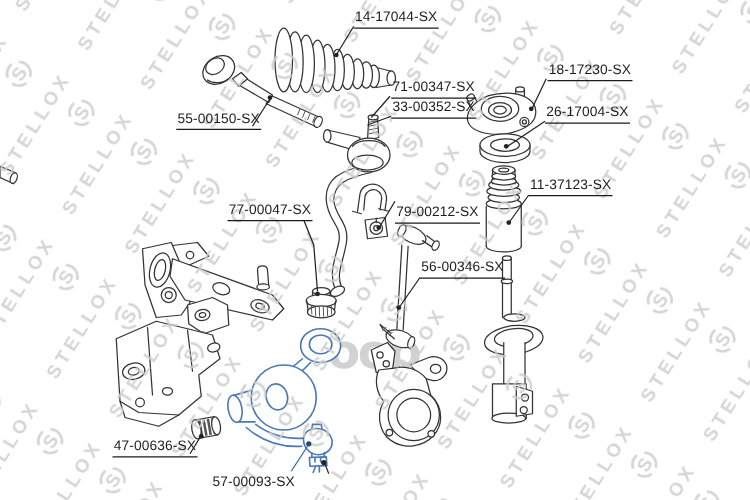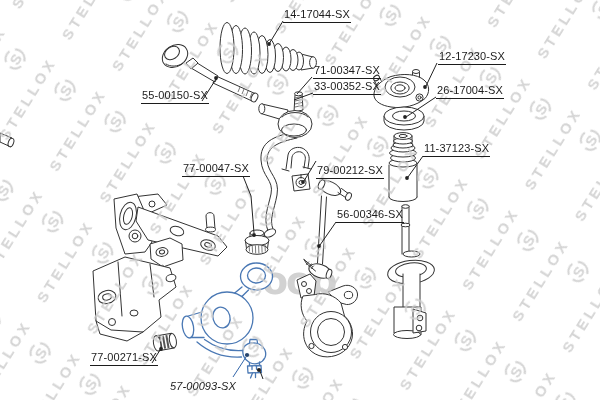--- a/index.html
+++ b/index.html
@@ -2,21 +2,21 @@
 <html><head>
 <meta charset="utf-8">
 <style>
   html,body{margin:0;padding:0;background:#fff;}
   .stage{position:relative;width:600px;height:400px;background:#fff;overflow:hidden;
          font-family:"Liberation Sans",sans-serif;}
   .stage svg{position:absolute;left:0;top:0;}
   .plabel{position:absolute;font:11px/13px "Liberation Sans",sans-serif;color:#1c1c1c;
           border-bottom:1px solid #1c1c1c;padding:0 1px 1px 1px;white-space:nowrap;
           letter-spacing:.1px;cursor:pointer;text-align:right;}
-  .plabel.nou{border-bottom:none;cursor:default;font-style:italic;}
+  .plabel.nou{border-bottom:none;cursor:default;}
   .plabel.blue{color:#3366aa;border-color:#3366aa;}
   .art{stroke:#333;stroke-width:1;fill:none;stroke-linecap:round;stroke-linejoin:round;}
   .artf{stroke:#333;stroke-width:1;fill:#fff;stroke-linejoin:round;}
   .fillonly{fill:#fff;stroke:none;}
   .shade{fill:#ececec;stroke:#777;stroke-width:.8;}
   .hatch{stroke:#555;stroke-width:.8;fill:none;}
   .band{stroke:#555;stroke-width:2;fill:none;}
   .blue-art{stroke:#4a78b4;stroke-width:1.3;fill:none;stroke-linecap:round;stroke-linejoin:round;}
   .blue-artf{stroke:#4a78b4;stroke-width:1.3;fill:#fff;stroke-linejoin:round;}
   .leader{stroke:#222;stroke-width:1;fill:none;}
@@ -270,24 +270,24 @@
     <path class="leader" d="M152,363 L160,350"></path>
         <circle class="dot" cx="161" cy="349" r="1.9"></circle>
     <path class="leader-blue" d="M233,377 L246,357"></path>
         <circle class="dot-blue" cx="247" cy="355" r="2.1"></circle>
     <path class="leader" d="M263,379 L260,371"></path>
         <circle class="dot" cx="259" cy="370" r="2.1"></circle>
   </g>
 </svg>
 
   <div class="plabel" style="left:283px;top:8px">14-17044-SX</div>
-  <div class="plabel" style="left:438px;top:50px">12-17230-SX</div>
+  <div class="plabel" style="left:438px;top:50px">18-17230-SX</div>
   <div class="plabel" style="left:141px;top:89px">55-00150-SX</div>
   <div class="plabel" style="left:313px;top:64px">71-00347-SX</div>
   <div class="plabel" style="left:313px;top:80px">33-00352-SX</div>
   <div class="plabel" style="left:436px;top:84px">26-17004-SX</div>
   <div class="plabel" style="left:423px;top:142px">11-37123-SX</div>
   <div class="plabel" style="left:316px;top:164px">79-00212-SX</div>
   <div class="plabel" style="left:182px;top:162px">77-00047-SX</div>
   <div class="plabel" style="left:336px;top:208px">56-00346-SX</div>
-  <div class="plabel" style="left:90px;top:351px">77-00271-SX</div>
+  <div class="plabel" style="left:90px;top:351px">47-00636-SX</div>
   <div class="plabel nou" style="left:169px;top:380px">57-00093-SX</div>
 </div>
 
 </body></html>

